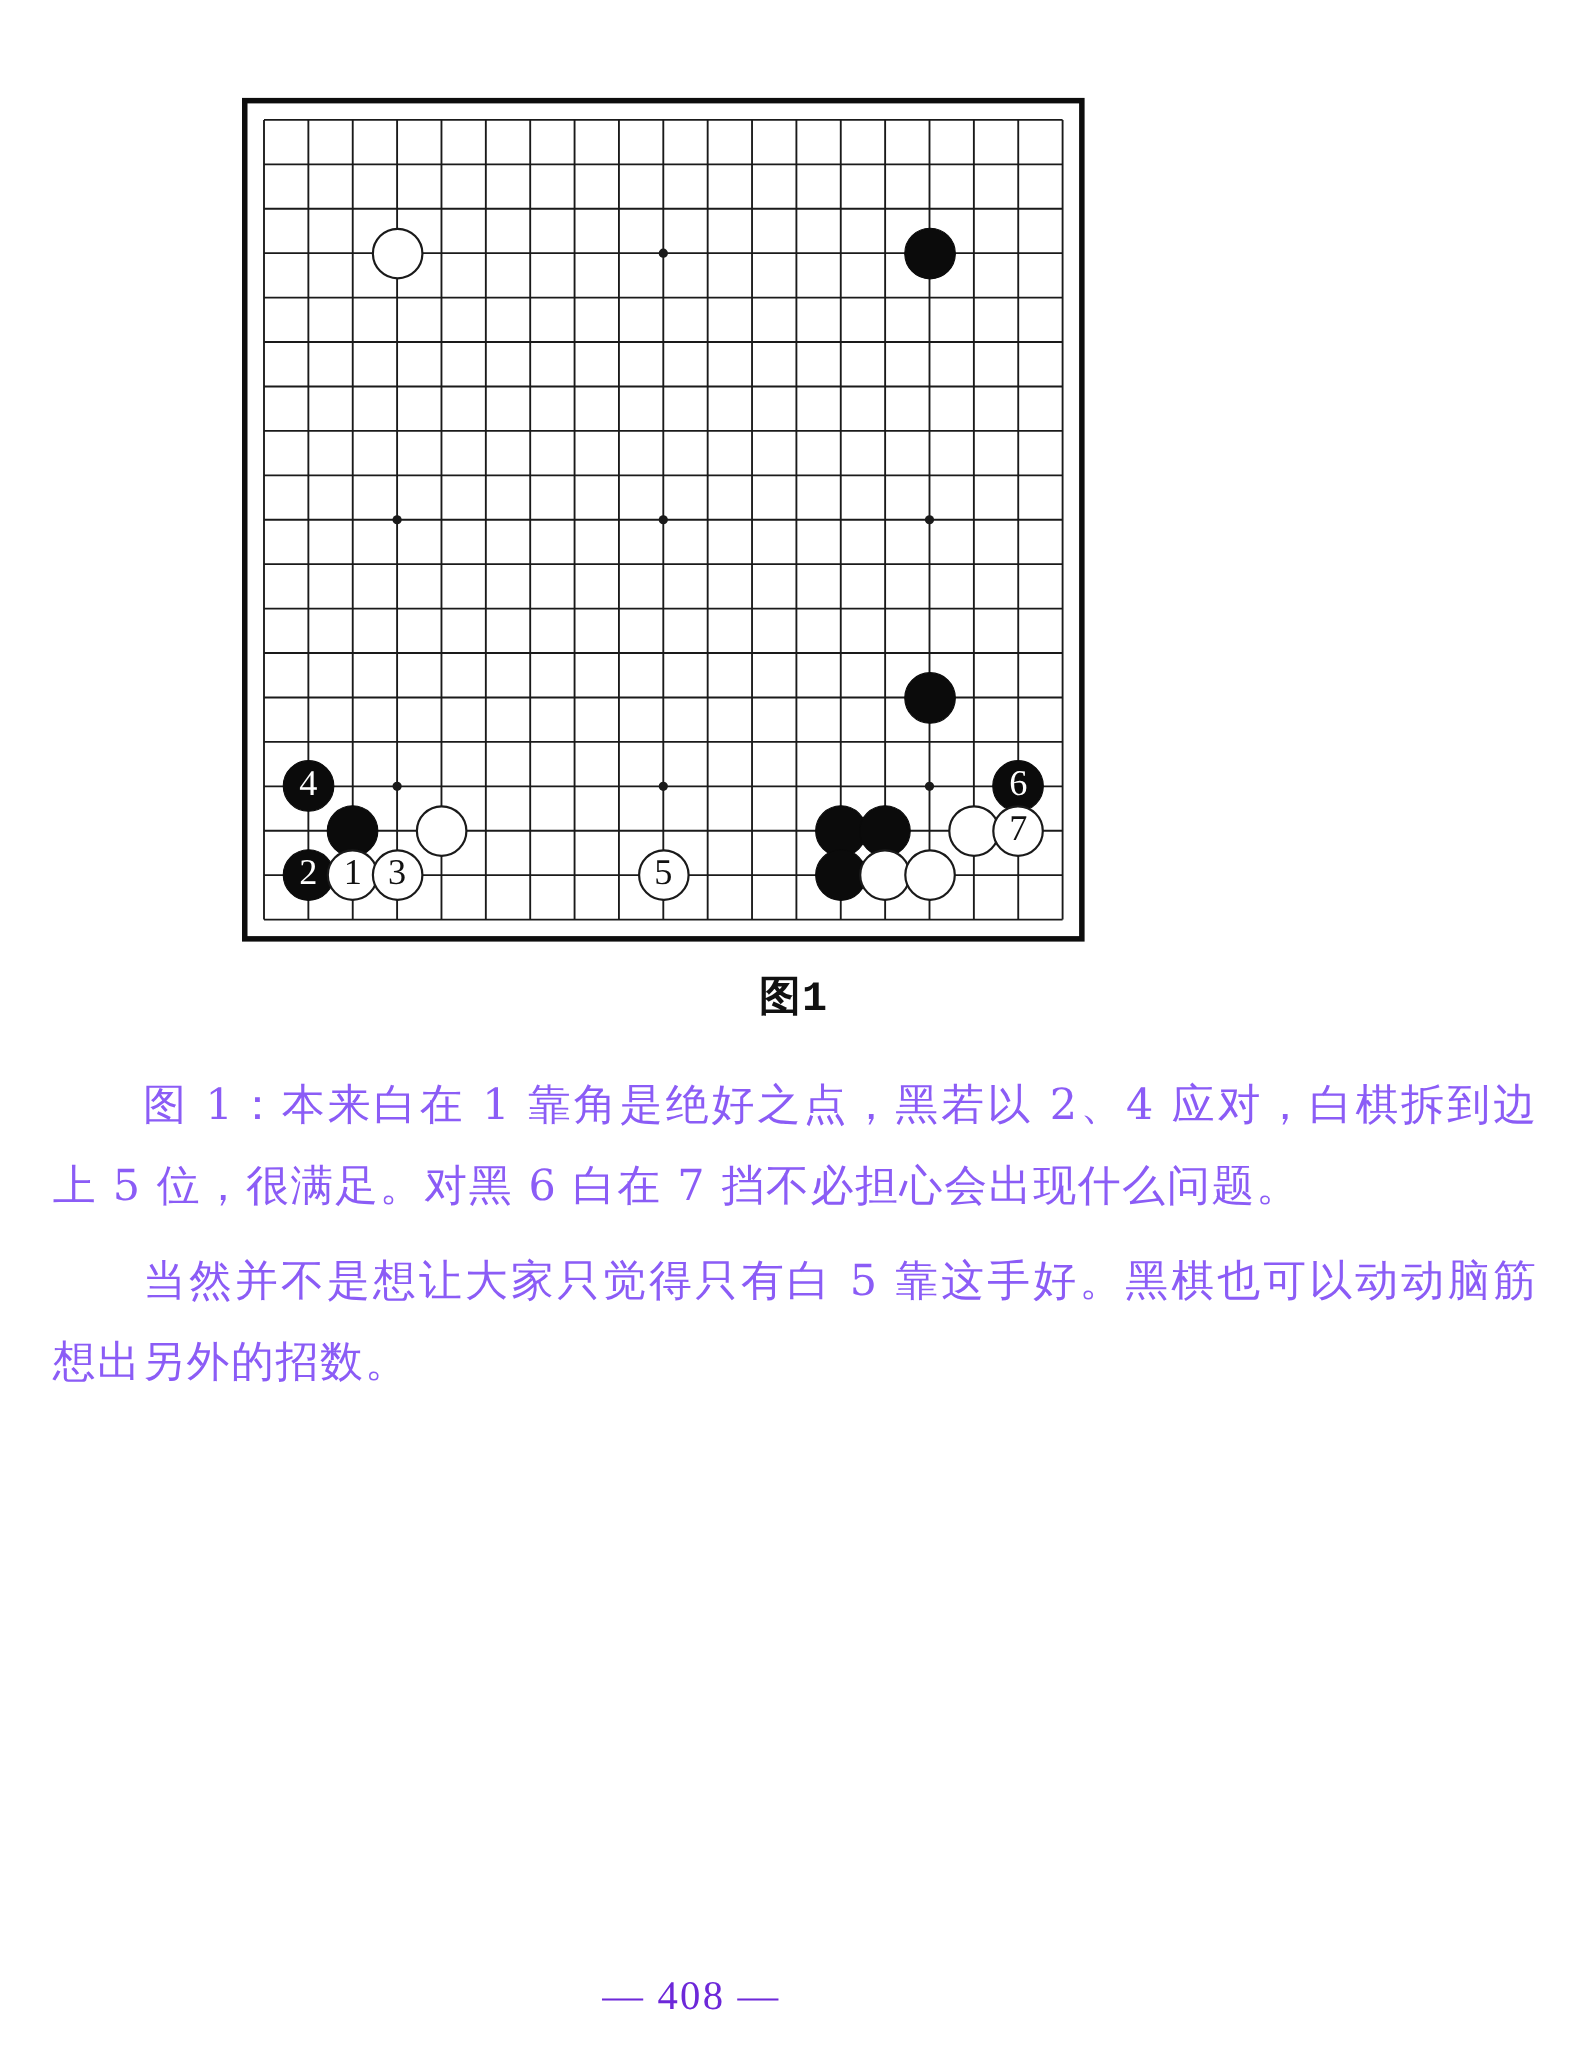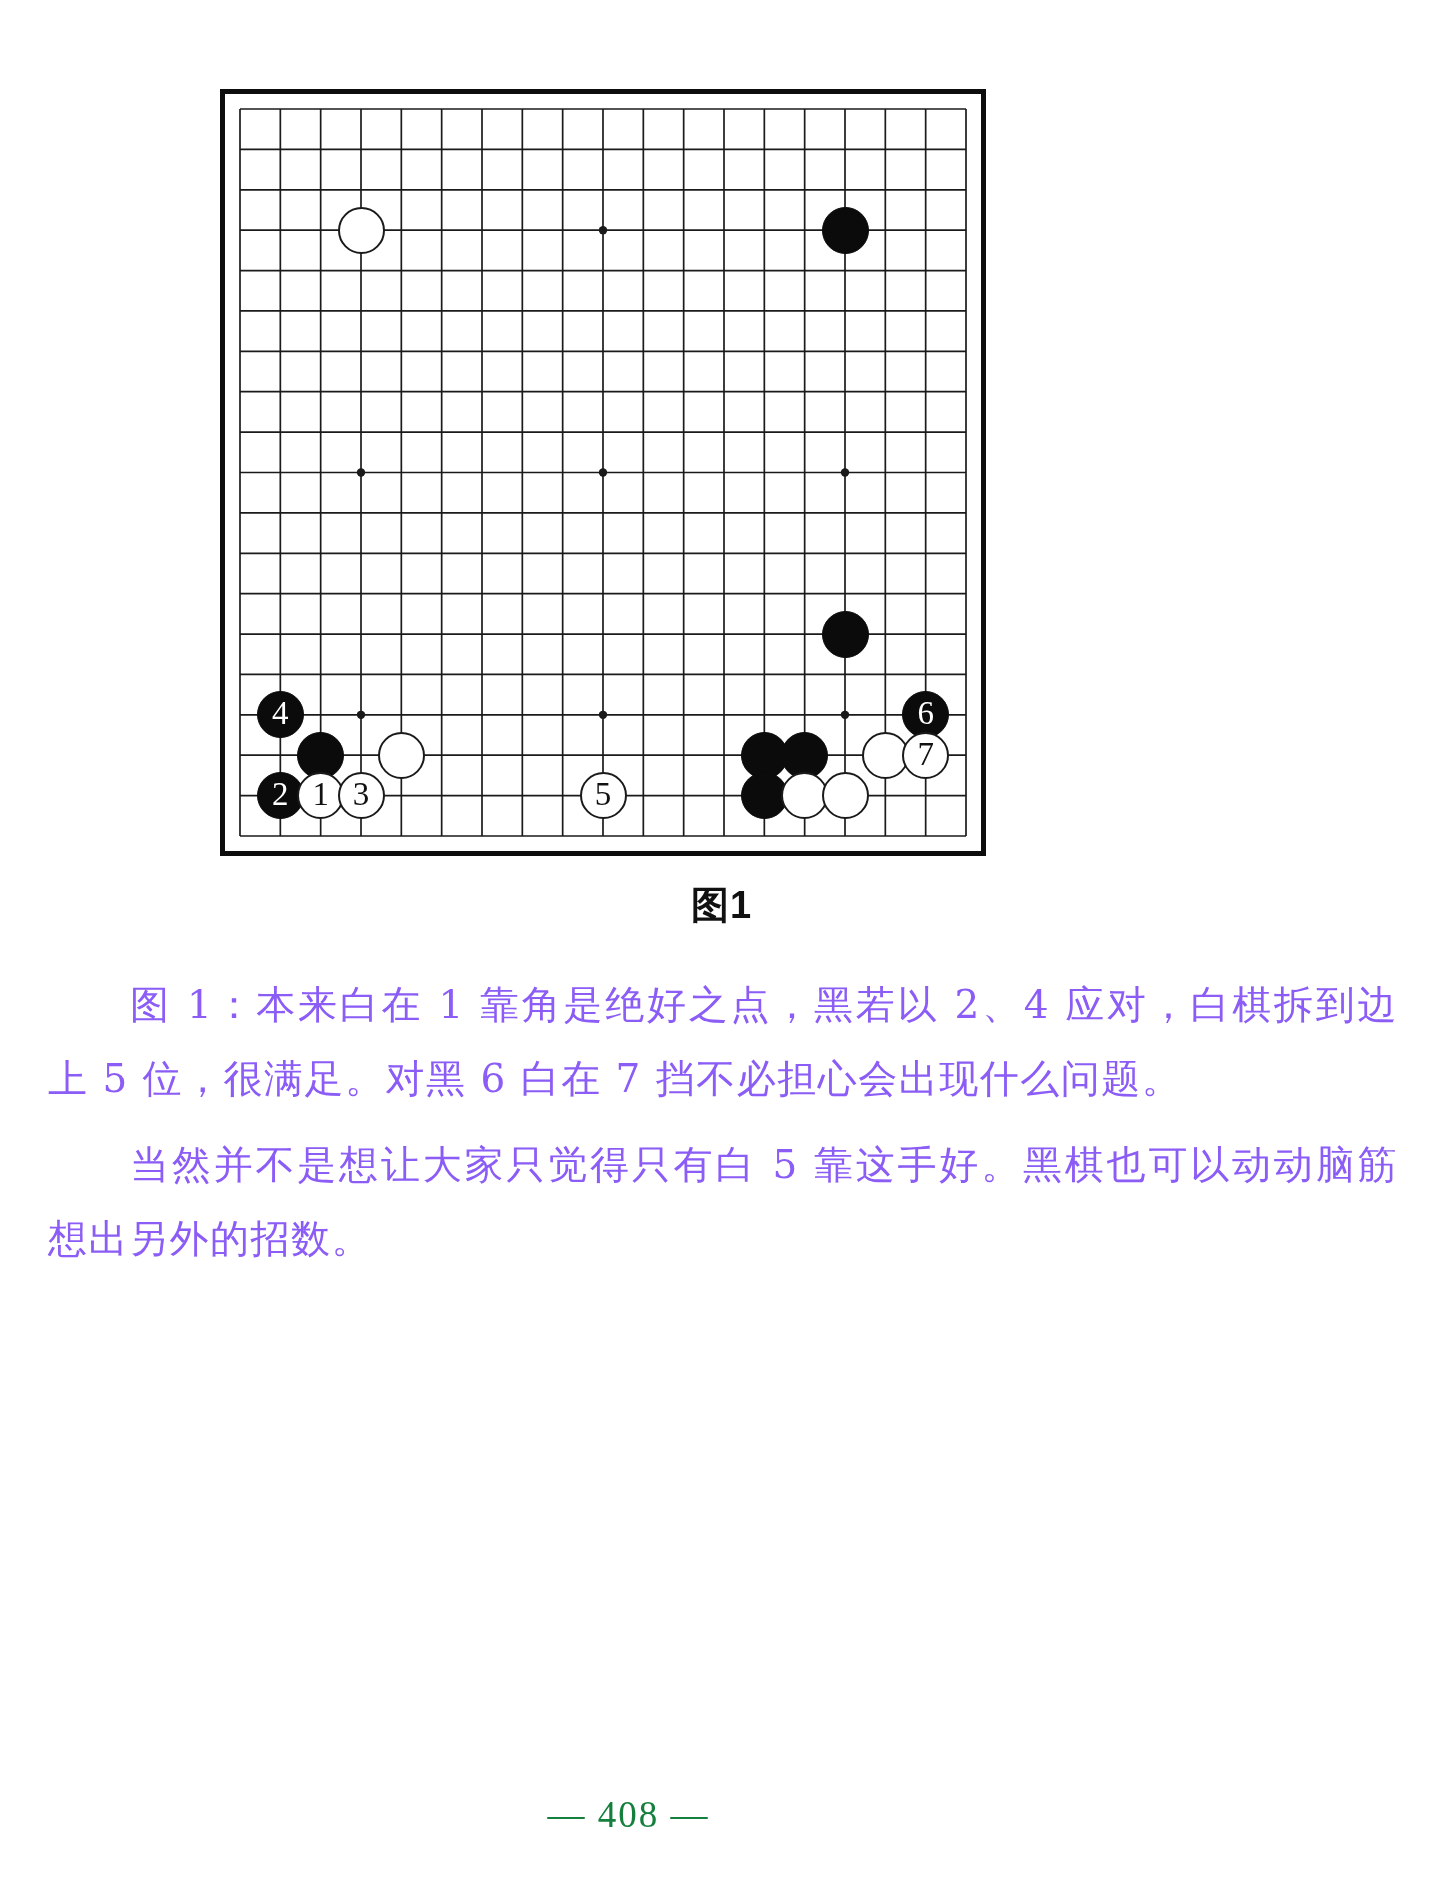--- a/index.html
+++ b/index.html
@@ -63,21 +63,21 @@
   }
   .stone .num { transform: translateY(-1px); }
 
   
   #figure-caption {
     position: absolute;
     left: 0;
     top: 880px;
     width: 1443px;
     text-align: center;
-    font-family: Liberation Sans, sans-serif;
+    font-family: Liberation Mono, monospace;
     font-weight: bold;
     font-size: 38px;
     color: #111111;
     letter-spacing: 1px;
   }
 
   
   #body-text {
     position: absolute;
     left: 48px;
@@ -98,21 +98,21 @@
 
   
   #page-footer {
     position: absolute;
     left: 0;
     bottom: 44px;
     width: 1257px;
     text-align: center;
     font-family: "Liberation Serif", "DejaVu Serif", serif;
     font-size: 37px;
-    color: #15803d;
+    color: #6d28d9;
     letter-spacing: 2px;
   }
 </style>
 </head>
 <body>
 
 <div id="page">
 
   <div id="board-figure">
     <div id="board-frame"></div>

